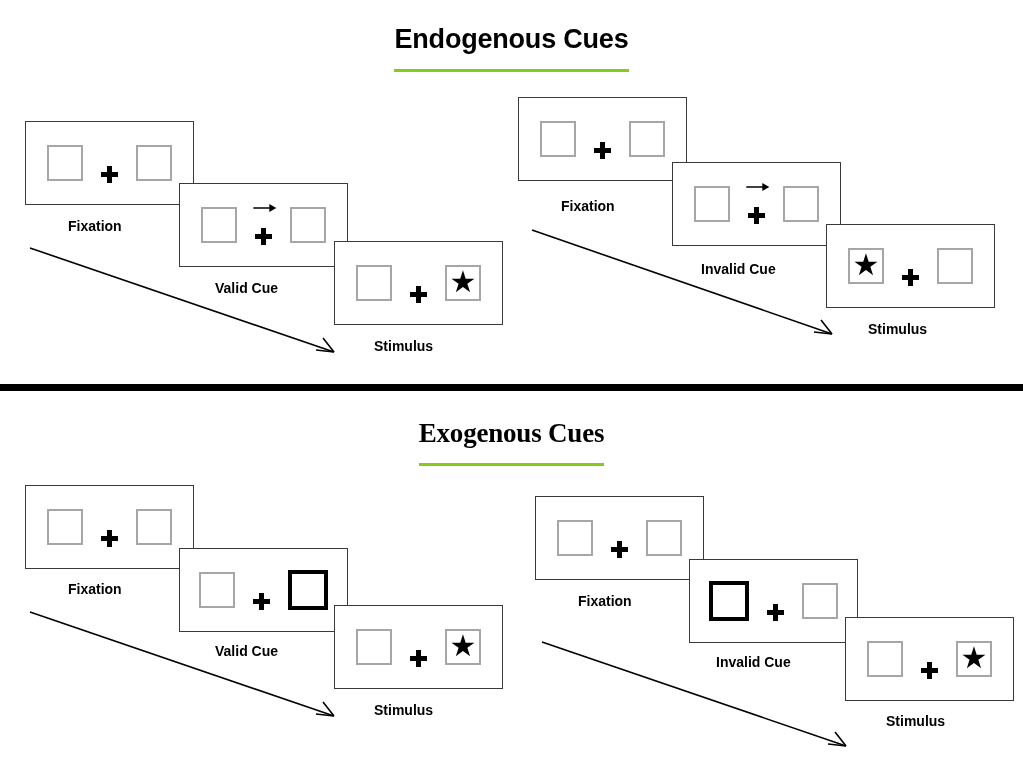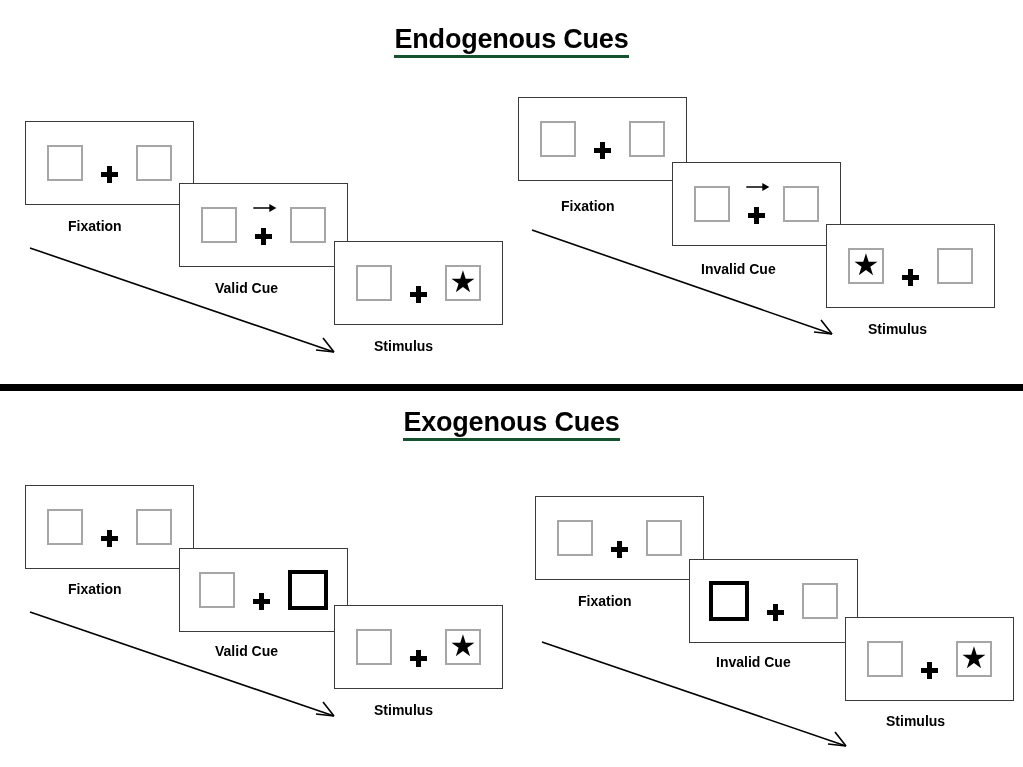--- a/index.html
+++ b/index.html
@@ -20,26 +20,26 @@
   .section-title {
     position: absolute;
     width: 1023px;
     text-align: center;
     font-size: 27px;
     font-weight: bold;
     letter-spacing: -0.2px;
     color: #000000;
   }
   .section-title span {
-    border-bottom: 3px solid #14532d;
-    padding-bottom: 1px;
+    border-bottom: 3px solid #84cc16;
+    padding-bottom: 15px;
     margin-top: 8px;
   }
   #title-endogenous { top: 24px; }
-  #title-exogenous  { top: 407px; }
+  #title-exogenous  { top: 418px; font-family: Liberation Serif, serif; }
 
   
   #section-divider {
     position: absolute;
     left: 0;
     top: 384px;
     width: 1023px;
     height: 7px;
     background: #000000;
   }

